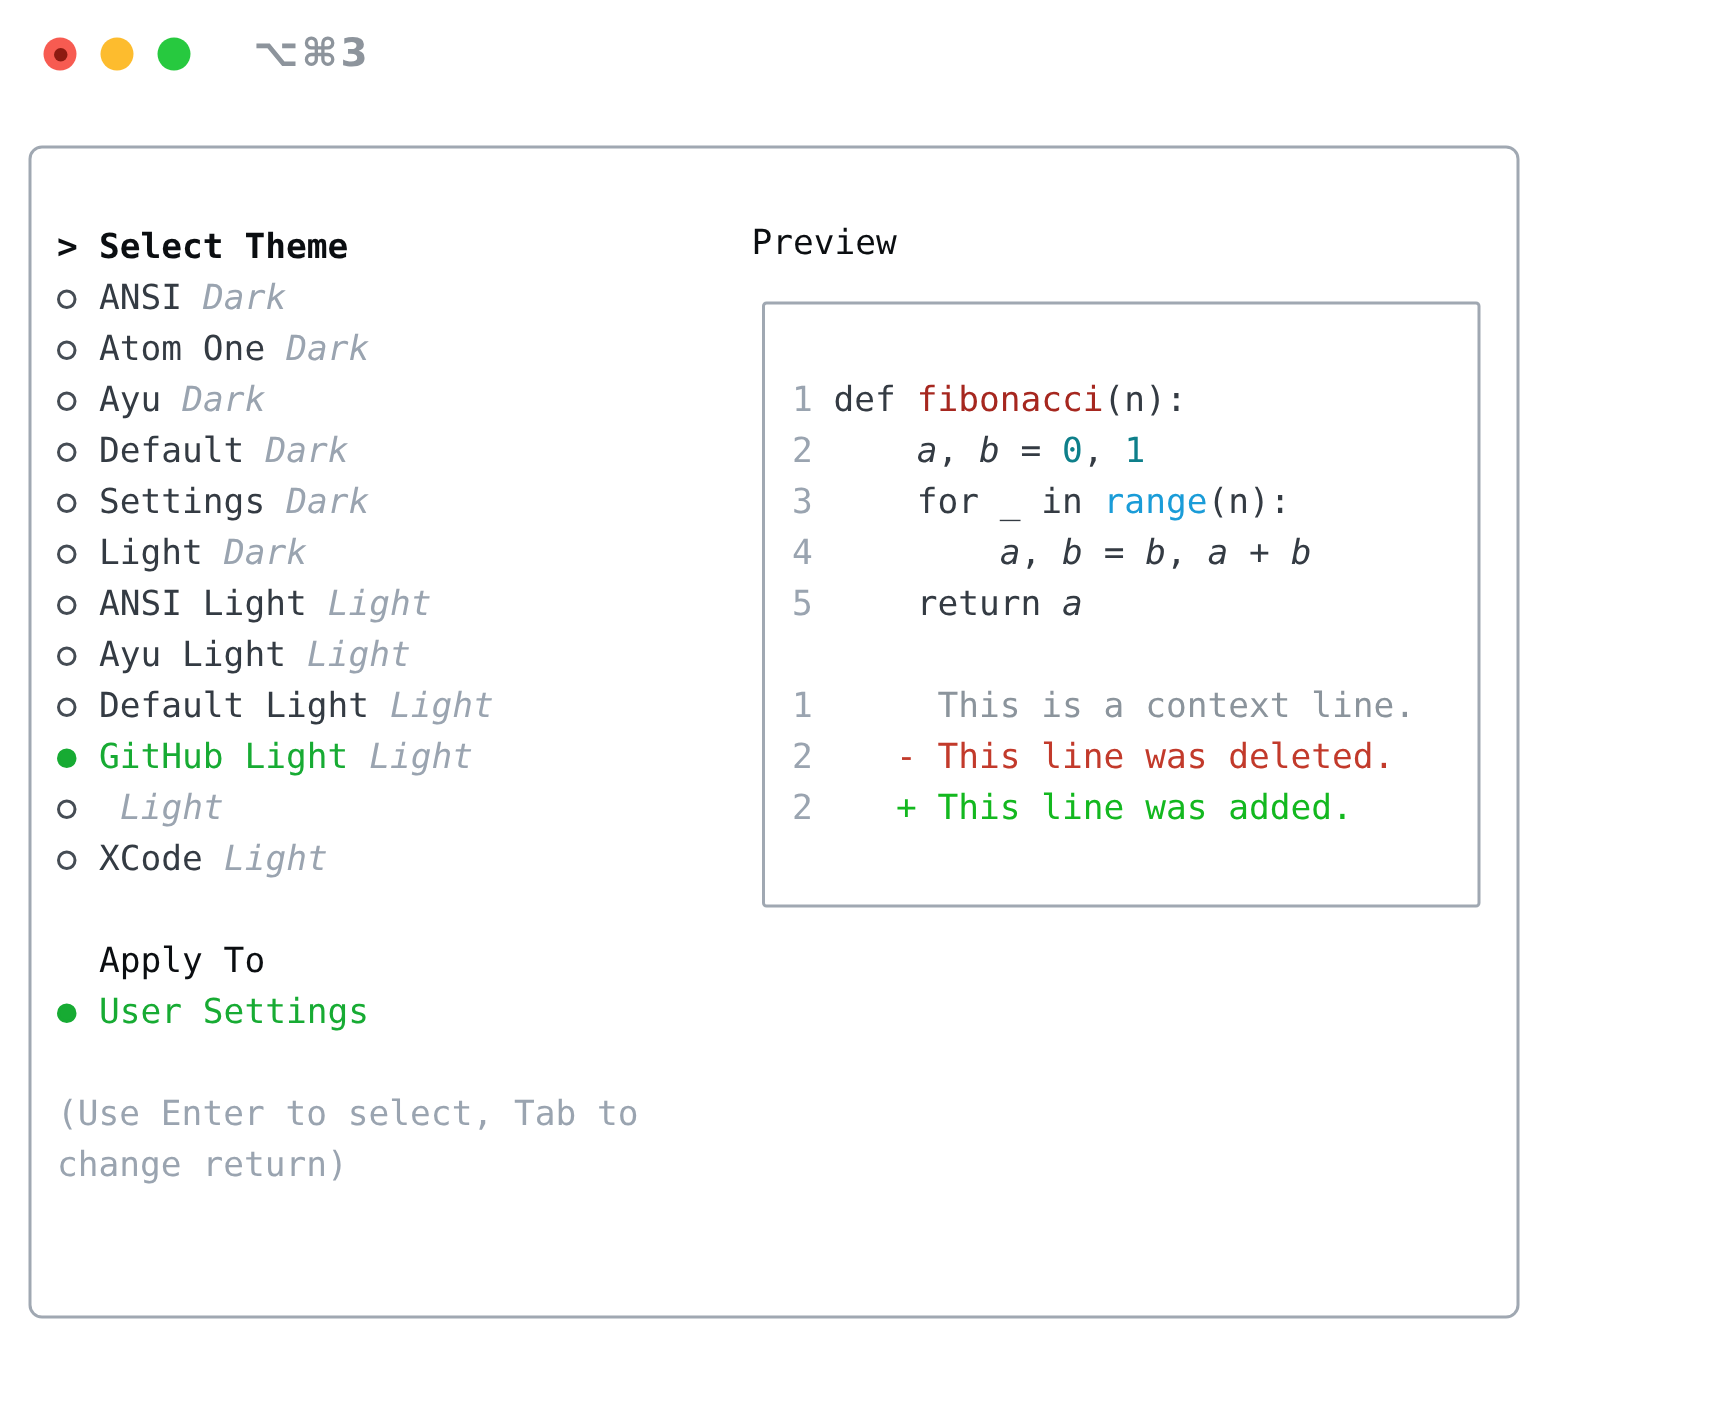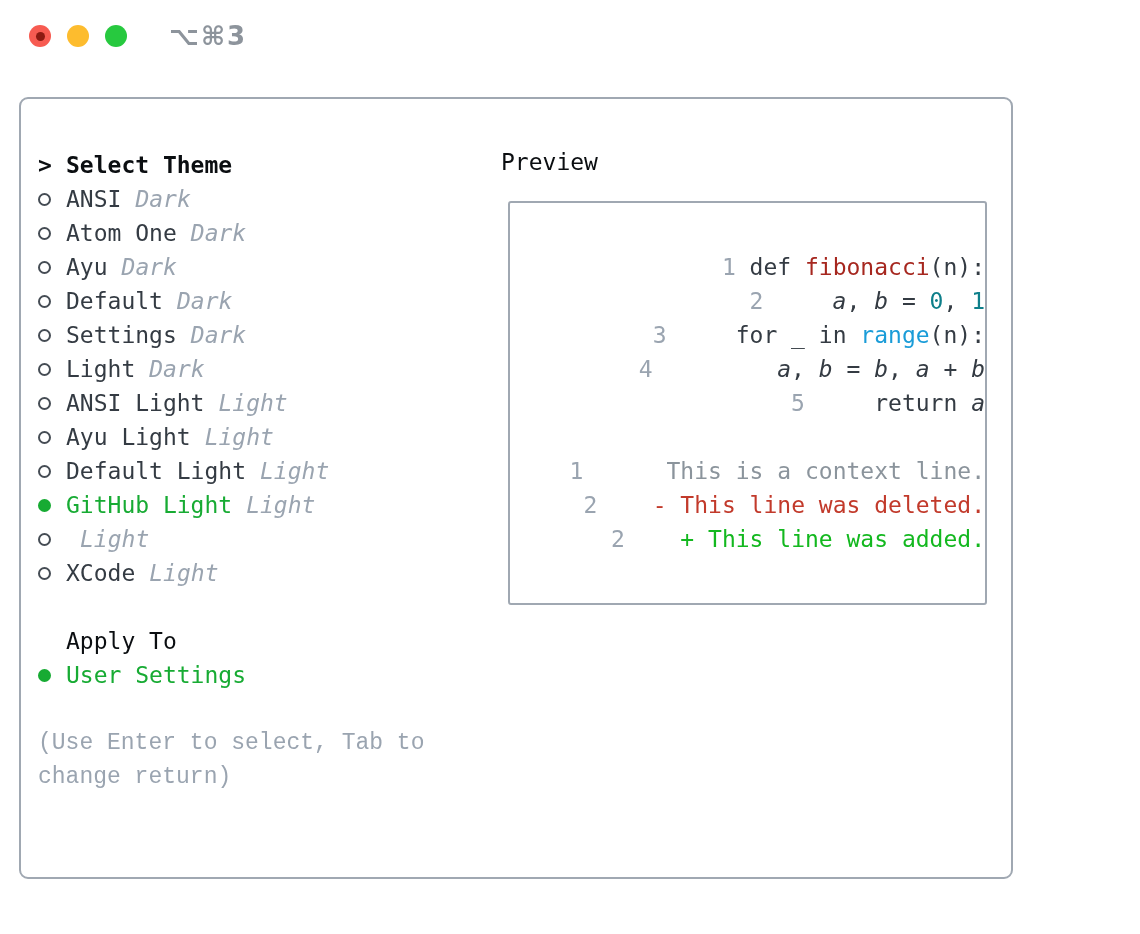--- a/index.html
+++ b/index.html
@@ -29,27 +29,27 @@
   .row.header{font-weight:bold;color:var(--heading_black);}
   .row.header2{color:var(--heading_black);}
   .radio{box-sizing:border-box;width:13px;height:13px;border:2px solid #454c54;border-radius:50%;
     margin-right:15px;flex:0 0 auto;}
   .radio.on{background:var(--accent_green);border-color:var(--accent_green);}
   .opt-name{color:var(--text_dark);}
   .row.selected .opt-name{color:var(--accent_green);}
   .variant{color:var(--muted_gray);font-style:italic;margin-left:14px;}
   .spacer{height:34px;}
   .hint{color:var(--muted_gray);}
-  .hint div{height:34px;white-space:pre;font-family:Liberation Mono, monospace;}
+  .hint div{height:34px;white-space:pre;}
   
   .preview-title{position:absolute;left:480px;top:46px;height:34px;line-height:34px;
     font-weight:normal;color:var(--heading_black);}
   .preview-box{position:absolute;left:487px;top:102px;width:479px;height:404px;box-sizing:border-box;
     border:2px solid var(--border_gray);border-radius:3px;background:#fff;overflow:hidden;}
-  .preview-box pre{margin:0;padding:47px 0 0 18px;font:inherit;text-align:right;}
+  .preview-box pre{margin:0;padding:47px 0 0 18px;font:inherit;}
   .code-line{height:34px;white-space:pre;}
   .ln{color:var(--muted_gray);}
   .code{color:var(--text_dark);}
   .func{color:var(--function_red);}
   .num{color:var(--number_teal);}
   .builtin{color:var(--builtin_blue);}
   .var{color:var(--text_dark);font-style:italic;}
   .context{color:var(--context_gray);}
   .deleted{color:var(--deleted_red);}
   .added{color:var(--added_green);}

